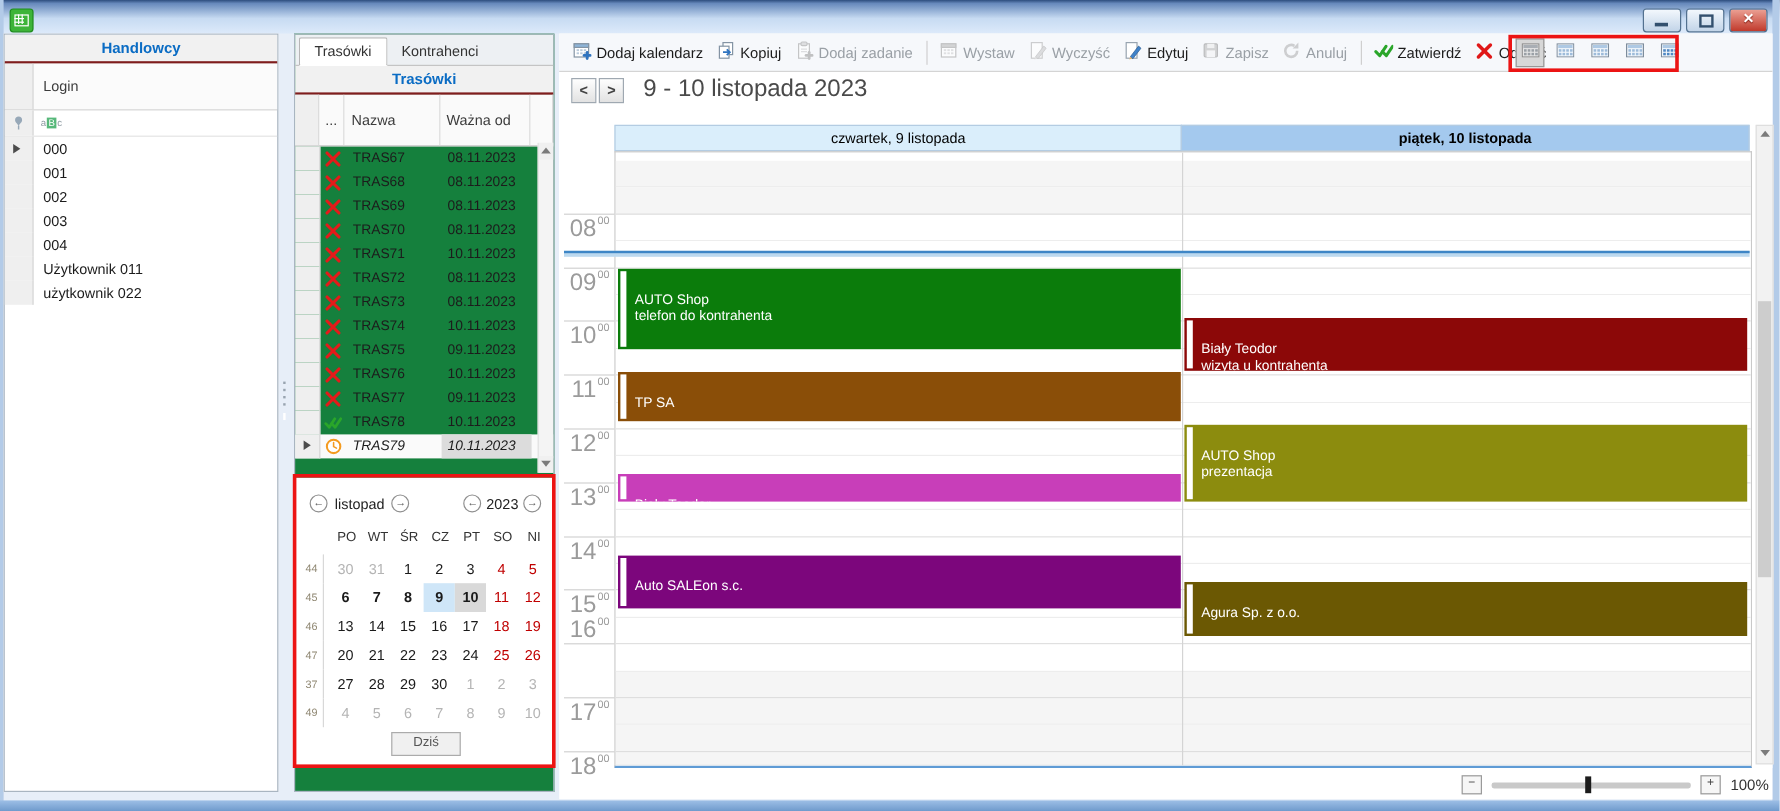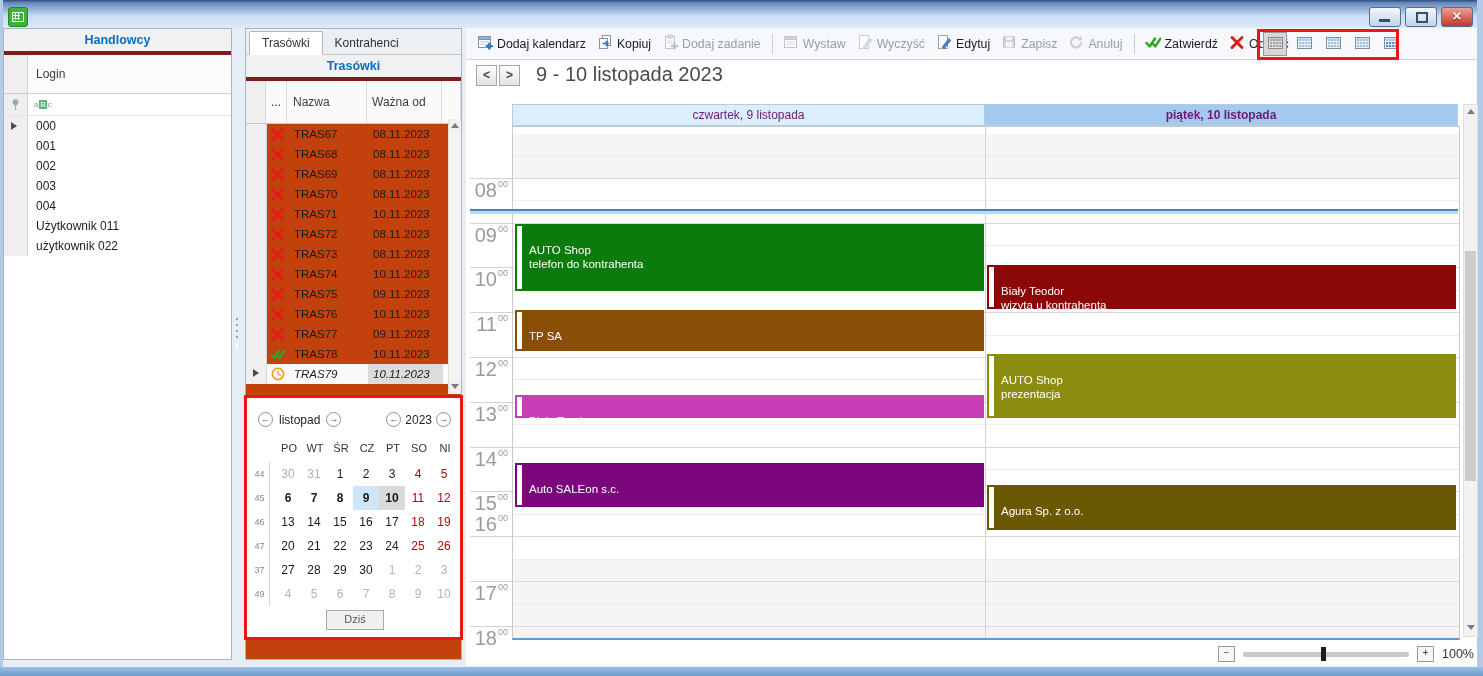--- a/index.html
+++ b/index.html
@@ -20,39 +20,39 @@
   .winbtn{width:30px;height:18px;border:1px solid #53718f;border-radius:3px;
     background:linear-gradient(180deg,#f3f8fd,#c2d4e8);position:relative;}
   .winbtn.close{background:linear-gradient(180deg,#eba093,#c0392b);}
   .winbtn.min:after{content:"";position:absolute;left:9px;bottom:4px;width:11px;height:3px;background:#33506e;}
   .winbtn.max:after{content:"";position:absolute;left:10px;top:4px;width:8px;height:7px;border:2px solid #33506e;}
   .winbtn.close:after{content:"×";position:absolute;left:0;right:0;top:-1px;text-align:center;
     color:#fff;font-weight:bold;font-size:15px;text-shadow:0 1px 1px #7a1408;}
   
   #left-panel{position:absolute;left:3px;top:28px;width:229px;height:632px;background:#fff;
     border:1px solid #a9b5c1;box-sizing:border-box;}
-  .panel-caption{height:22px;line-height:22px;background:#f1f1f1;border-bottom:4px solid #7f1d1d;
+  .panel-caption{height:22px;line-height:22px;background:#f1f1f1;border-bottom:2px solid #7f1d1d;
     color:#0a6cc4;font-weight:bold;font-size:12.5px;text-align:center;}
   .gsel{width:23px;background:#efefef;border-right:1px solid #d6d6d6;flex:none;position:relative;}
   #login-header{display:flex;height:38px;border-bottom:1px solid #d0d0d0;}
   #login-header .hcell{flex:1;line-height:38px;padding-left:8px;font-size:12px;color:#3c3c3c;background:#fbfbfb;}
   .filter-row{display:flex;height:21px;border-bottom:1px solid #e4e4e4;}
   .filter-row .fcell{flex:1;display:flex;align-items:center;padding-left:6px;}
   .abc{font-size:8px;color:#8a979f;letter-spacing:0;}
   .abc b{background:#57b87a;color:#fff;padding:0 1px;font-weight:normal;margin:0 1px;}
   .lrow{display:flex;height:20px;font-size:12px;color:#1c1c1c;}
   .lrow .lcell{flex:1;line-height:20px;padding-left:8px;}
   .arr{position:absolute;left:7px;top:6px;width:0;height:0;border-left:6px solid #4c4c4c;
     border-top:4px solid transparent;border-bottom:4px solid transparent;}
   #splitter-dots{position:absolute;left:236px;top:318px;width:2px;height:26px;
     background:#9aa6b2;box-shadow:0 6px 0 #fff,0 0 0 #9aa6b2;
     background:transparent;}
   #splitter-dots i{display:block;width:2px;height:2px;background:#98a4b0;margin-bottom:4px;}
   
-  #mid-panel{position:absolute;left:245px;top:28px;width:217px;height:632px;background:#c2410c;
+  #mid-panel{position:absolute;left:245px;top:28px;width:217px;height:632px;background:#15803d;
     border:1px solid #a9b5c1;box-sizing:border-box;}
   #tabs{height:25px;background:#edf0f3;border-bottom:1px solid #c4c4c4;display:flex;align-items:flex-end;padding-left:3px;}
   .tab{padding:0 12px;height:22px;line-height:22px;font-size:12px;color:#333;}
   .tab.active{background:#fff;border:1px solid #b6b6b6;border-bottom:1px solid #fff;
     border-radius:2px 2px 0 0;margin-bottom:-1px;}
   #tras-header{display:flex;height:42px;border-bottom:1px solid #c9c9c9;background:#fafafa;}
   #tras-header .hc{border-right:1px solid #dcdcdc;line-height:42px;font-size:12px;color:#3c3c3c;box-sizing:border-box;}
   .tc-sel{width:20px;flex:none;}
   .tc-ico{width:21px;flex:none;text-align:center;}
   .tc-name{width:80px;flex:none;padding-left:6px;box-sizing:border-box;}
@@ -102,21 +102,21 @@
   .vbtn{width:22px;height:22px;display:flex;align-items:center;justify-content:center;
     border:1px solid transparent;background:transparent;}
   .vbtn.active{background:#d7d7d7;border-color:#979797;}
   
   #sched{position:absolute;left:466px;top:60px;width:1011px;height:580px;background:#fff;}
   .navbtn{position:absolute;top:5px;width:21px;height:21px;background:linear-gradient(#fefefe,#e2e2e2);
     border:1px solid #9fa8b1;box-sizing:border-box;text-align:center;line-height:18px;
     font-size:12px;color:#444;font-weight:bold;}
   #sched-title{position:absolute;left:70px;top:3px;font-size:20px;color:#4a4a4a;}
   .dayhead{position:absolute;top:44px;height:22px;line-height:21px;text-align:center;font-size:12px;
-    color:#701a75;border:1px solid #b4cce2;box-sizing:border-box;}
+    color:#000000;border:1px solid #b4cce2;box-sizing:border-box;}
   #dh0{left:46px;width:473px;background:#daeefb;}
   #dh1{left:518px;width:474px;background:#a4c9ee;font-weight:bold;}
   #ruler{position:absolute;left:4px;top:66px;width:42px;height:511px;}
   .rline{position:absolute;left:0;right:0;border-top:1px solid #d2d2d2;}
   .rlabel{position:absolute;right:4px;white-space:nowrap;}
   .rh{font-size:20px;color:#9b9b9b;}
   .rm{font-size:9px;color:#9b9b9b;vertical-align:10px;margin-left:1px;}
   #grid{position:absolute;left:46px;top:66px;width:946px;height:511px;box-sizing:content-box;
     border-left:1px solid #c9c9c9;border-right:1px solid #c9c9c9;border-top:1px solid #c9c9c9;
     border-bottom:2px solid #5f9bd5;overflow:hidden;}

